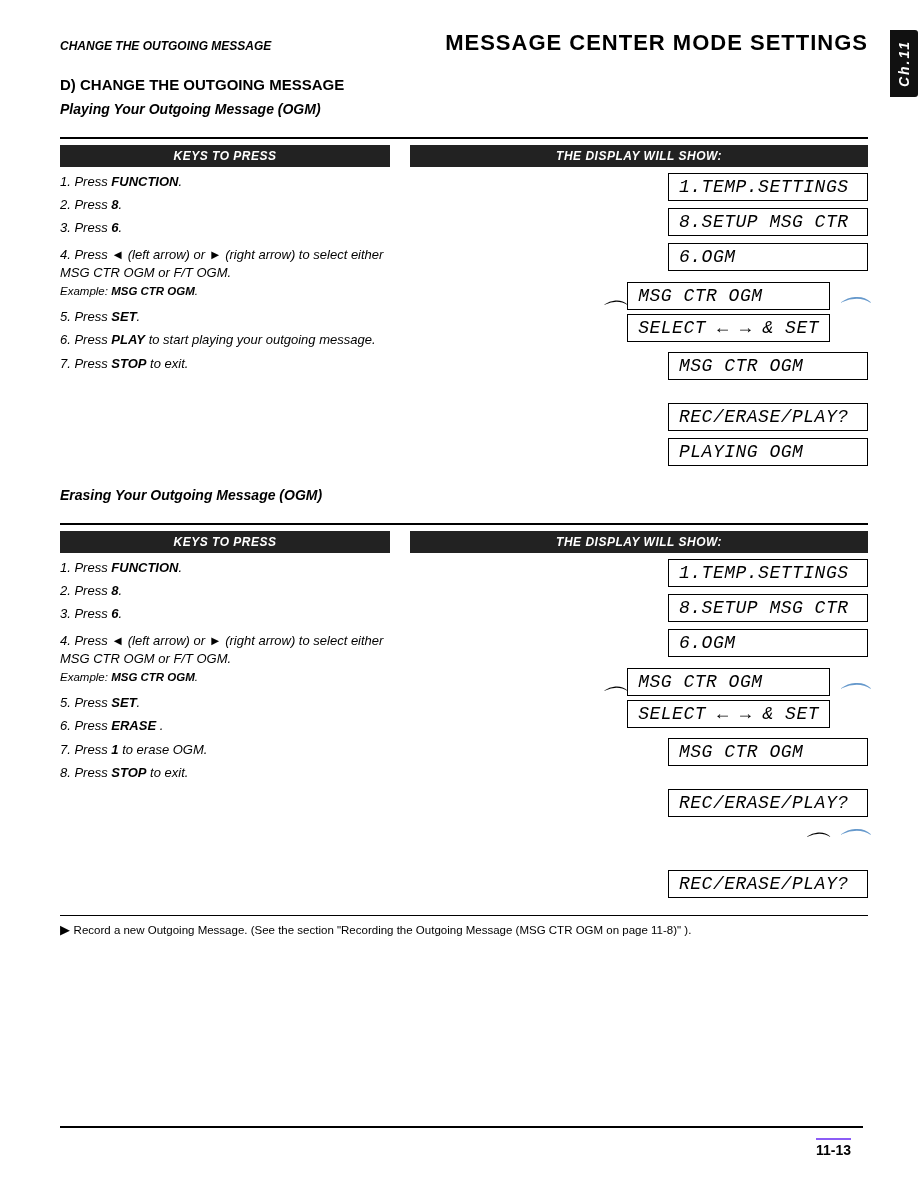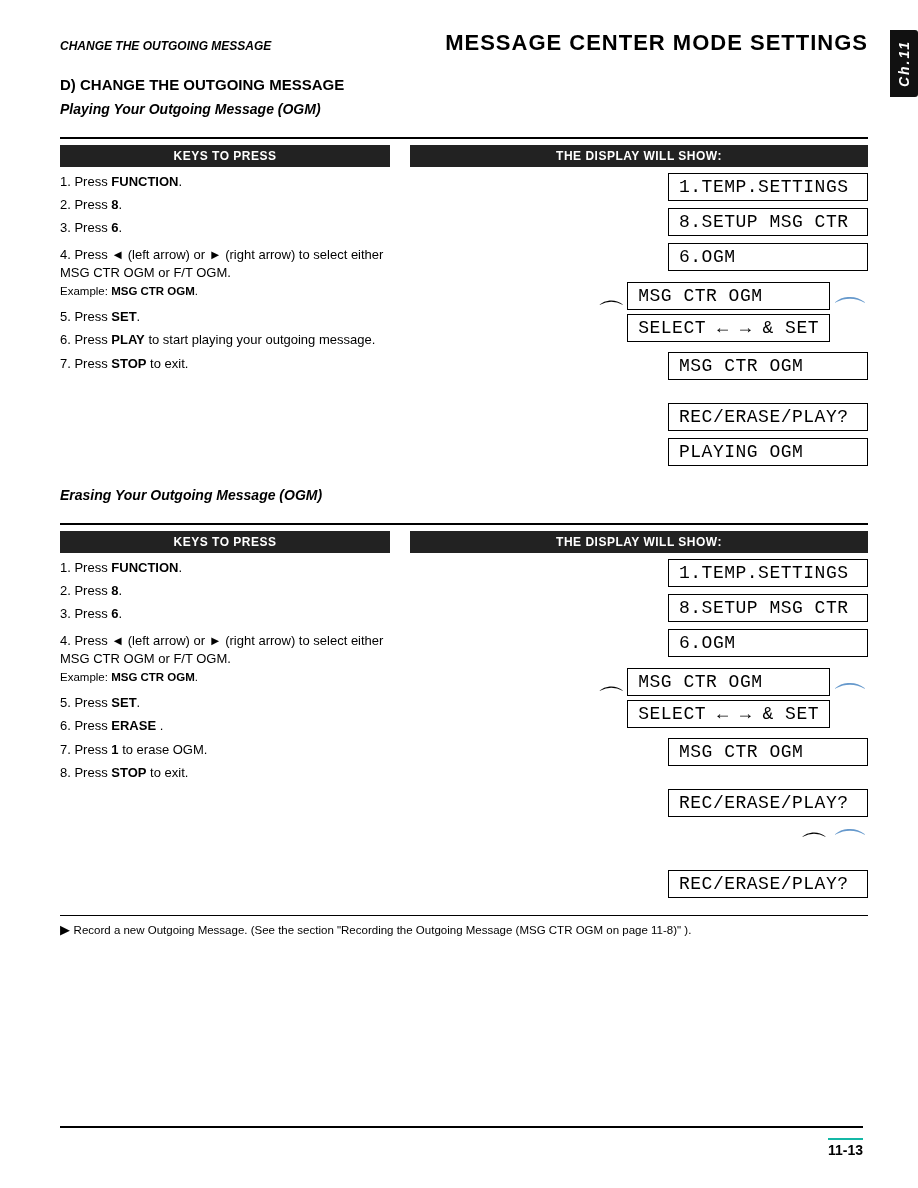--- a/index.html
+++ b/index.html
@@ -49,20 +49,21 @@
       margin-bottom: 6px;
       border-bottom: 2px solid #000;
       padding-bottom: 20px;
     }
 
     
     .two-col {
       display: flex;
       gap: 0;
       margin-bottom: 10px;
+      font-style: italic;
     }
     .col-left {
       width: 340px;
       flex-shrink: 0;
       padding-right: 10px;
     }
     .col-right {
       flex: 1;
       display: flex;
       flex-direction: column;
@@ -144,24 +145,24 @@
       line-height: 1.5;
     }
     .footnote .arrow-sym {
       font-size: 13px;
     }
 
     
     .page-number {
       position: absolute;
       bottom: 30px;
-      right: 55px;
+      right: 67px;
       font-weight: bold;
       font-size: 14px;
-      border-top: 2px solid #14b8a6;
+      border-top: 2px solid #8b5cf6;
       padding-top: 2px;
     }
 
     
     .bottom-rule {
       position: absolute;
       bottom: 60px;
       left: 60px;
       right: 55px;
       height: 2px;

